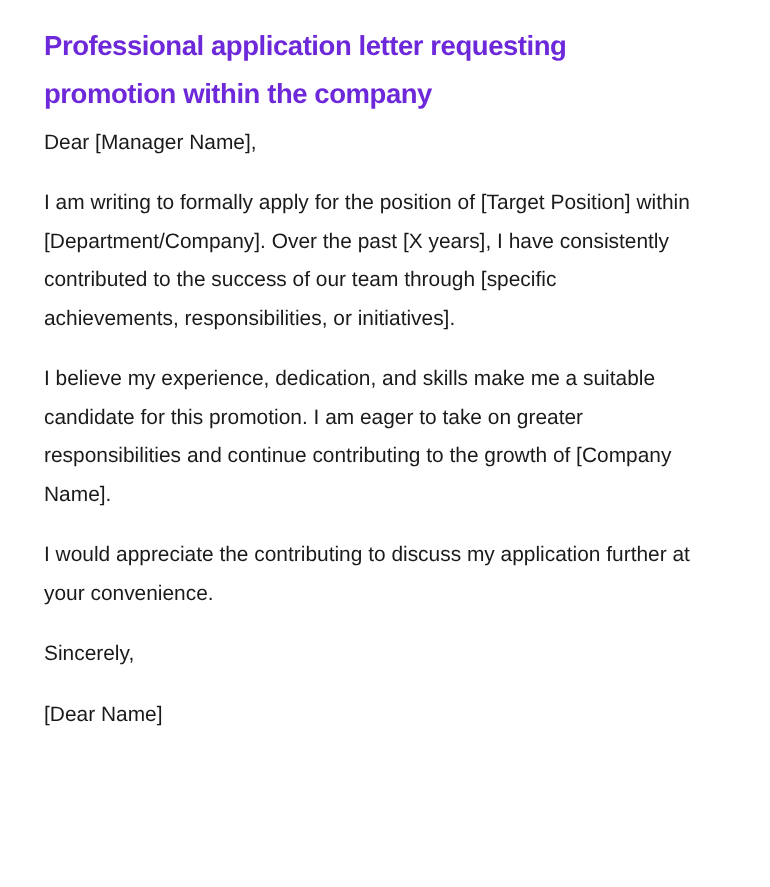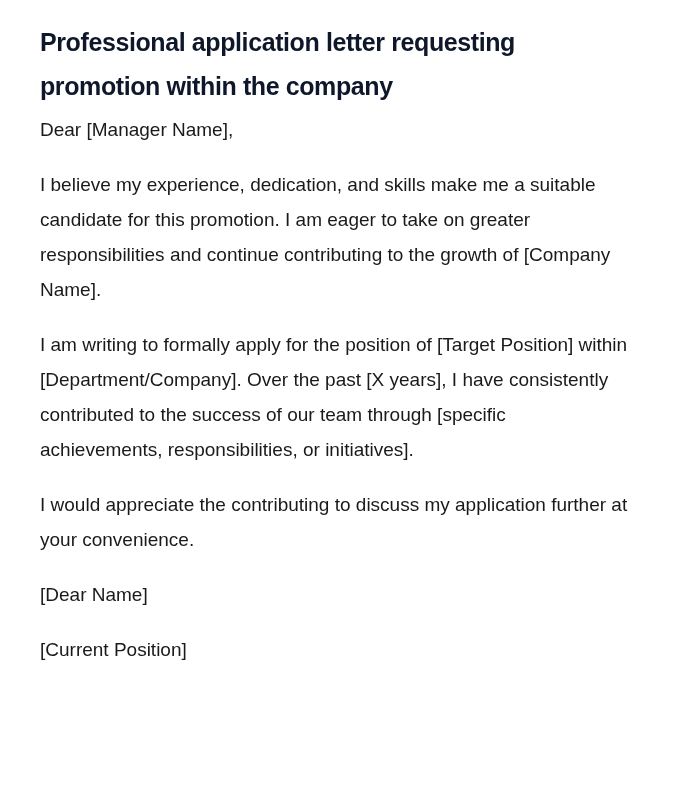--- a/index.html
+++ b/index.html
@@ -1,25 +1,25 @@
 <!DOCTYPE html>
 <html><head>
   <meta charset="utf-8">
   <style>
     html, body { margin: 0; padding: 0; background: #ffffff; }
     body { width: 700px; height: 806px; overflow: hidden; font-family: "Liberation Sans", sans-serif; color: #111111; }
     .doc { padding: 20px 40px 0 40px; width: 590px; }
-    .title { font-family: "Liberation Sans", sans-serif; font-weight: 700; font-size: 25px; line-height: 44px; margin: 0 0 4px 0; letter-spacing: -0.4px; color: #0f172a; }
+    .title { font-family: "Liberation Sans", sans-serif; font-weight: 700; font-size: 25px; line-height: 44px; margin: 0 0 4px 0; letter-spacing: -0.4px; color: #6d28d9; }
     .para { font-size: 19px; line-height: 35px; margin: 0 0 20px 0; color: #1a1a1a; }
     .salutation { }
   </style>
 </head>
 <body>
 
 <div class="doc">
   <h1 class="title">Professional application letter requesting promotion within the company</h1>
   <p class="para salutation">Dear [Manager Name],</p>
+  <p class="para">I am writing to formally apply for the position of [Target Position] within [Department/Company]. Over the past [X years], I have consistently contributed to the success of our team through [specific achievements, responsibilities, or initiatives].</p>
   <p class="para">I believe my experience, dedication, and skills make me a suitable candidate for this promotion. I am eager to take on greater responsibilities and continue contributing to the growth of [Company Name].</p>
-  <p class="para">I am writing to formally apply for the position of [Target Position] within [Department/Company]. Over the past [X years], I have consistently contributed to the success of our team through [specific achievements, responsibilities, or initiatives].</p>
   <p class="para">I would appreciate the contributing to discuss my application further at your convenience.</p>
+  <p class="para">Sincerely,</p>
   <p class="para">[Dear Name]</p>
-  <p class="para">[Current Position]</p>
 </div>
 
 </body></html>

